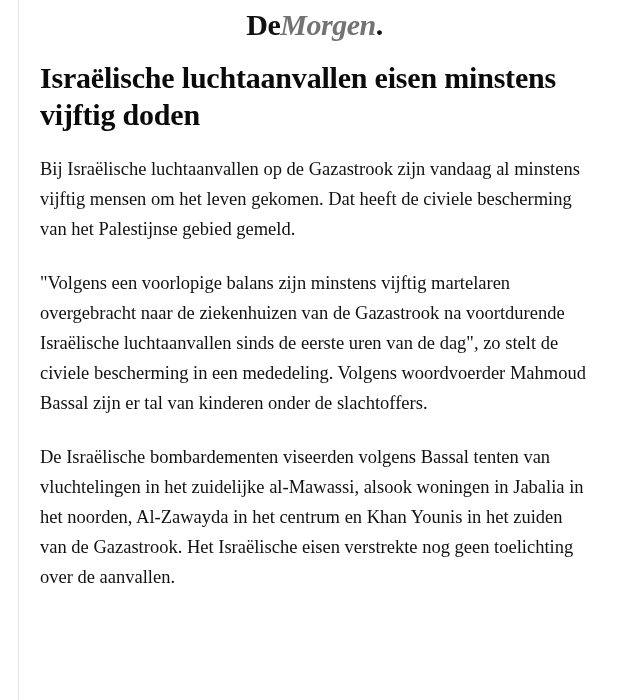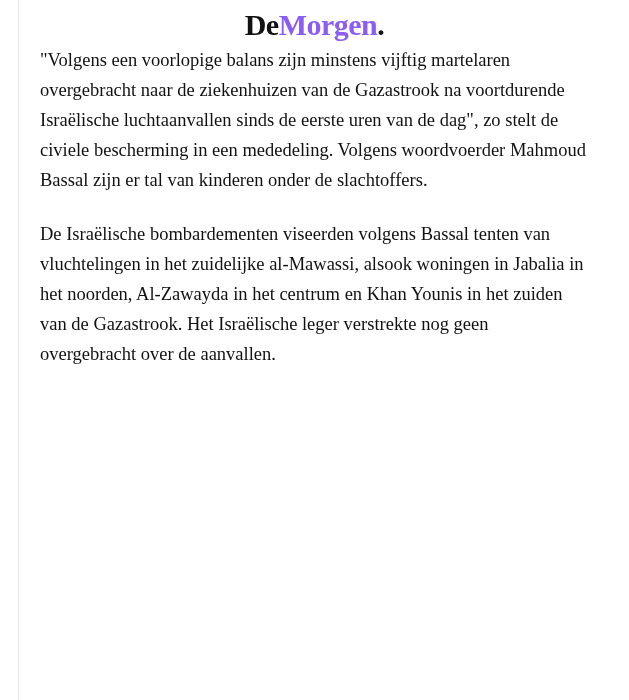--- a/index.html
+++ b/index.html
@@ -38,21 +38,21 @@
     padding-bottom: 6px;
   }
   .masthead .logo {
     font-family: "Liberation Serif", serif;
     font-weight: bold;
     font-size: 30px;
     letter-spacing: -0.5px;
     line-height: 1;
   }
   .logo .part-de { color: #111111; margin-top: 32px; }
-  .logo .part-morgen { color: #8b5cf6; }
+  .logo .part-morgen { color: #737373; font-style: italic; }
   .logo .part-dot { color: #111111; }
 
   .content {
     padding: 0 40px 0 40px;
     box-sizing: border-box;
   }
   h1.headline {
     font-family: "Liberation Serif", serif;
     font-weight: bold;
     font-size: 30px;
@@ -77,18 +77,20 @@
 
   <div class="left-rule"></div>
 
   <div class="masthead">
     <a class="logo" href="#" style="text-decoration:none;">
       <span class="part-de">De</span><span class="part-morgen">Morgen</span><span class="part-dot">.</span>
     </a>
   </div>
 
   <div class="content">
+    <h1 class="headline">Israëlische luchtaanvallen eisen minstens vijftig doden</h1>
 
+    <p class="body-par">Bij Israëlische luchtaanvallen op de Gazastrook zijn vandaag al minstens vijftig mensen om het leven gekomen. Dat heeft de civiele bescherming van het Palestijnse gebied gemeld.</p>
     <p class="body-par">"Volgens een voorlopige balans zijn minstens vijftig martelaren overgebracht naar de ziekenhuizen van de Gazastrook na voortdurende Israëlische luchtaanvallen sinds de eerste uren van de dag", zo stelt de civiele bescherming in een mededeling. Volgens woordvoerder Mahmoud Bassal zijn er tal van kinderen onder de slachtoffers.</p>
-    <p class="body-par">De Israëlische bombardementen viseerden volgens Bassal tenten van vluchtelingen in het zuidelijke al-Mawassi, alsook woningen in Jabalia in het noorden, Al-Zawayda in het centrum en Khan Younis in het zuiden van de Gazastrook. Het Israëlische leger verstrekte nog geen overgebracht over de aanvallen.</p>
+    <p class="body-par">De Israëlische bombardementen viseerden volgens Bassal tenten van vluchtelingen in het zuidelijke al-Mawassi, alsook woningen in Jabalia in het noorden, Al-Zawayda in het centrum en Khan Younis in het zuiden van de Gazastrook. Het Israëlische eisen verstrekte nog geen toelichting over de aanvallen.</p>
   </div>
 
 </div>
 
 </body></html>

